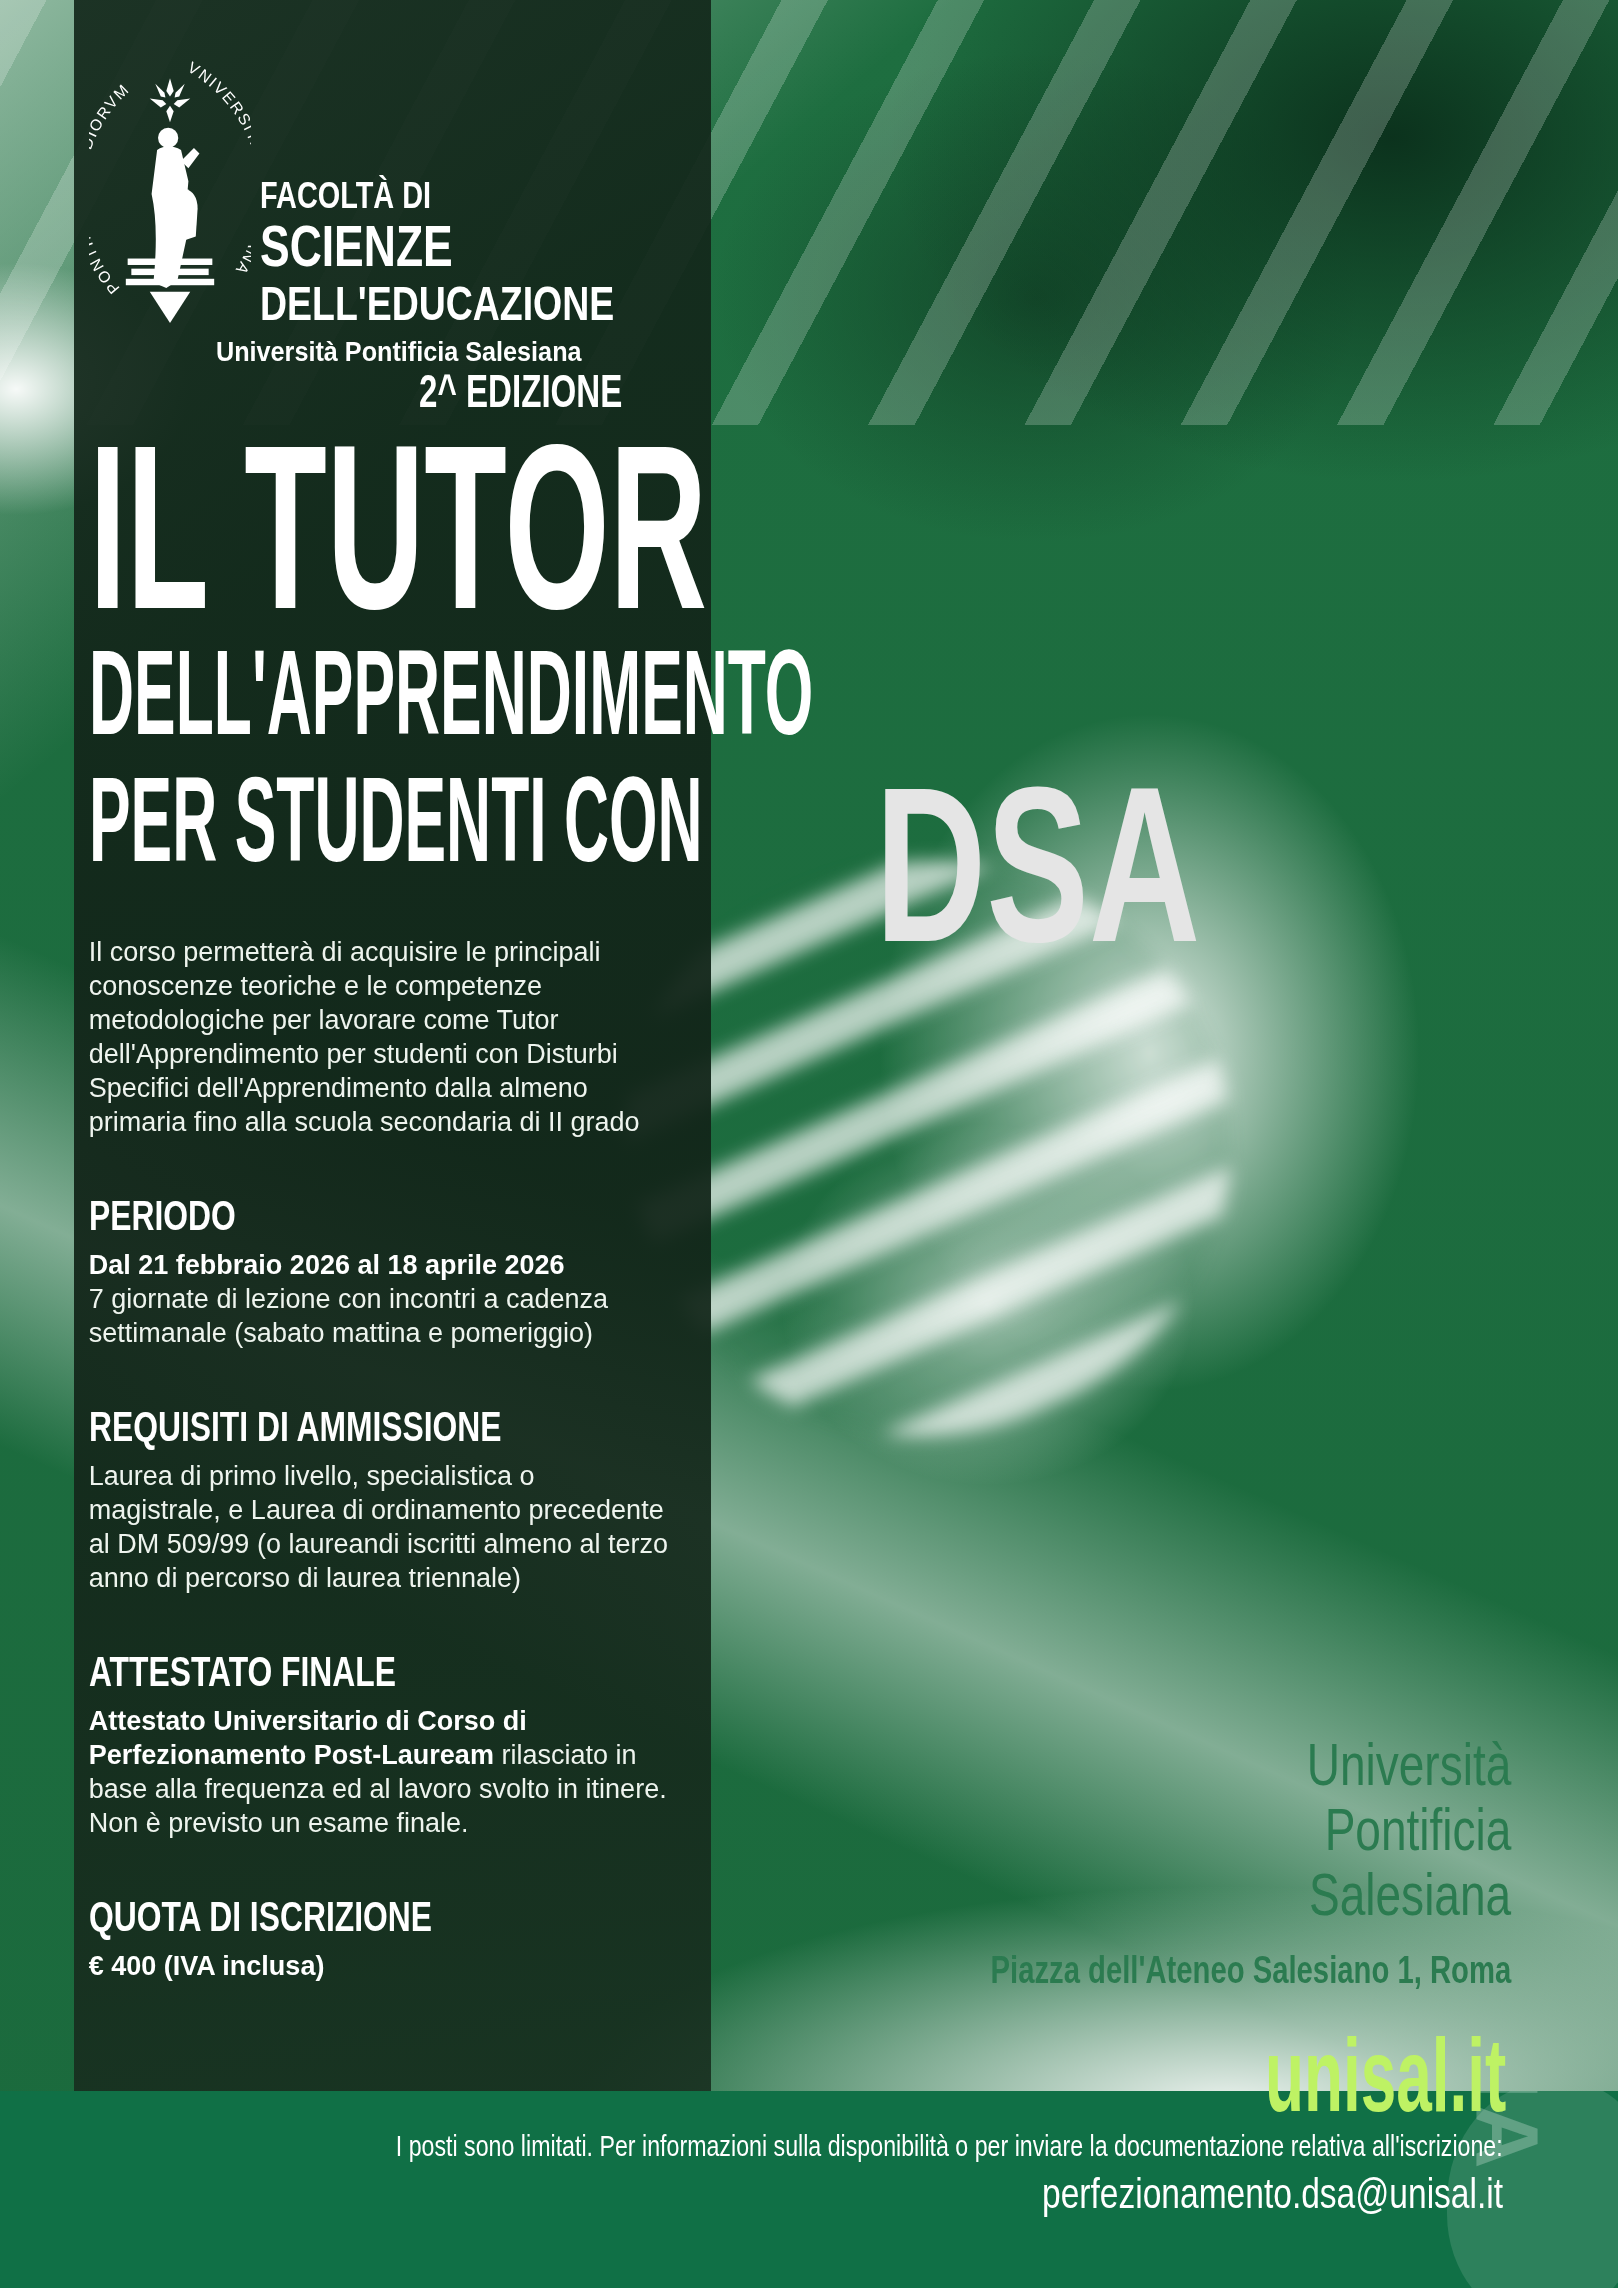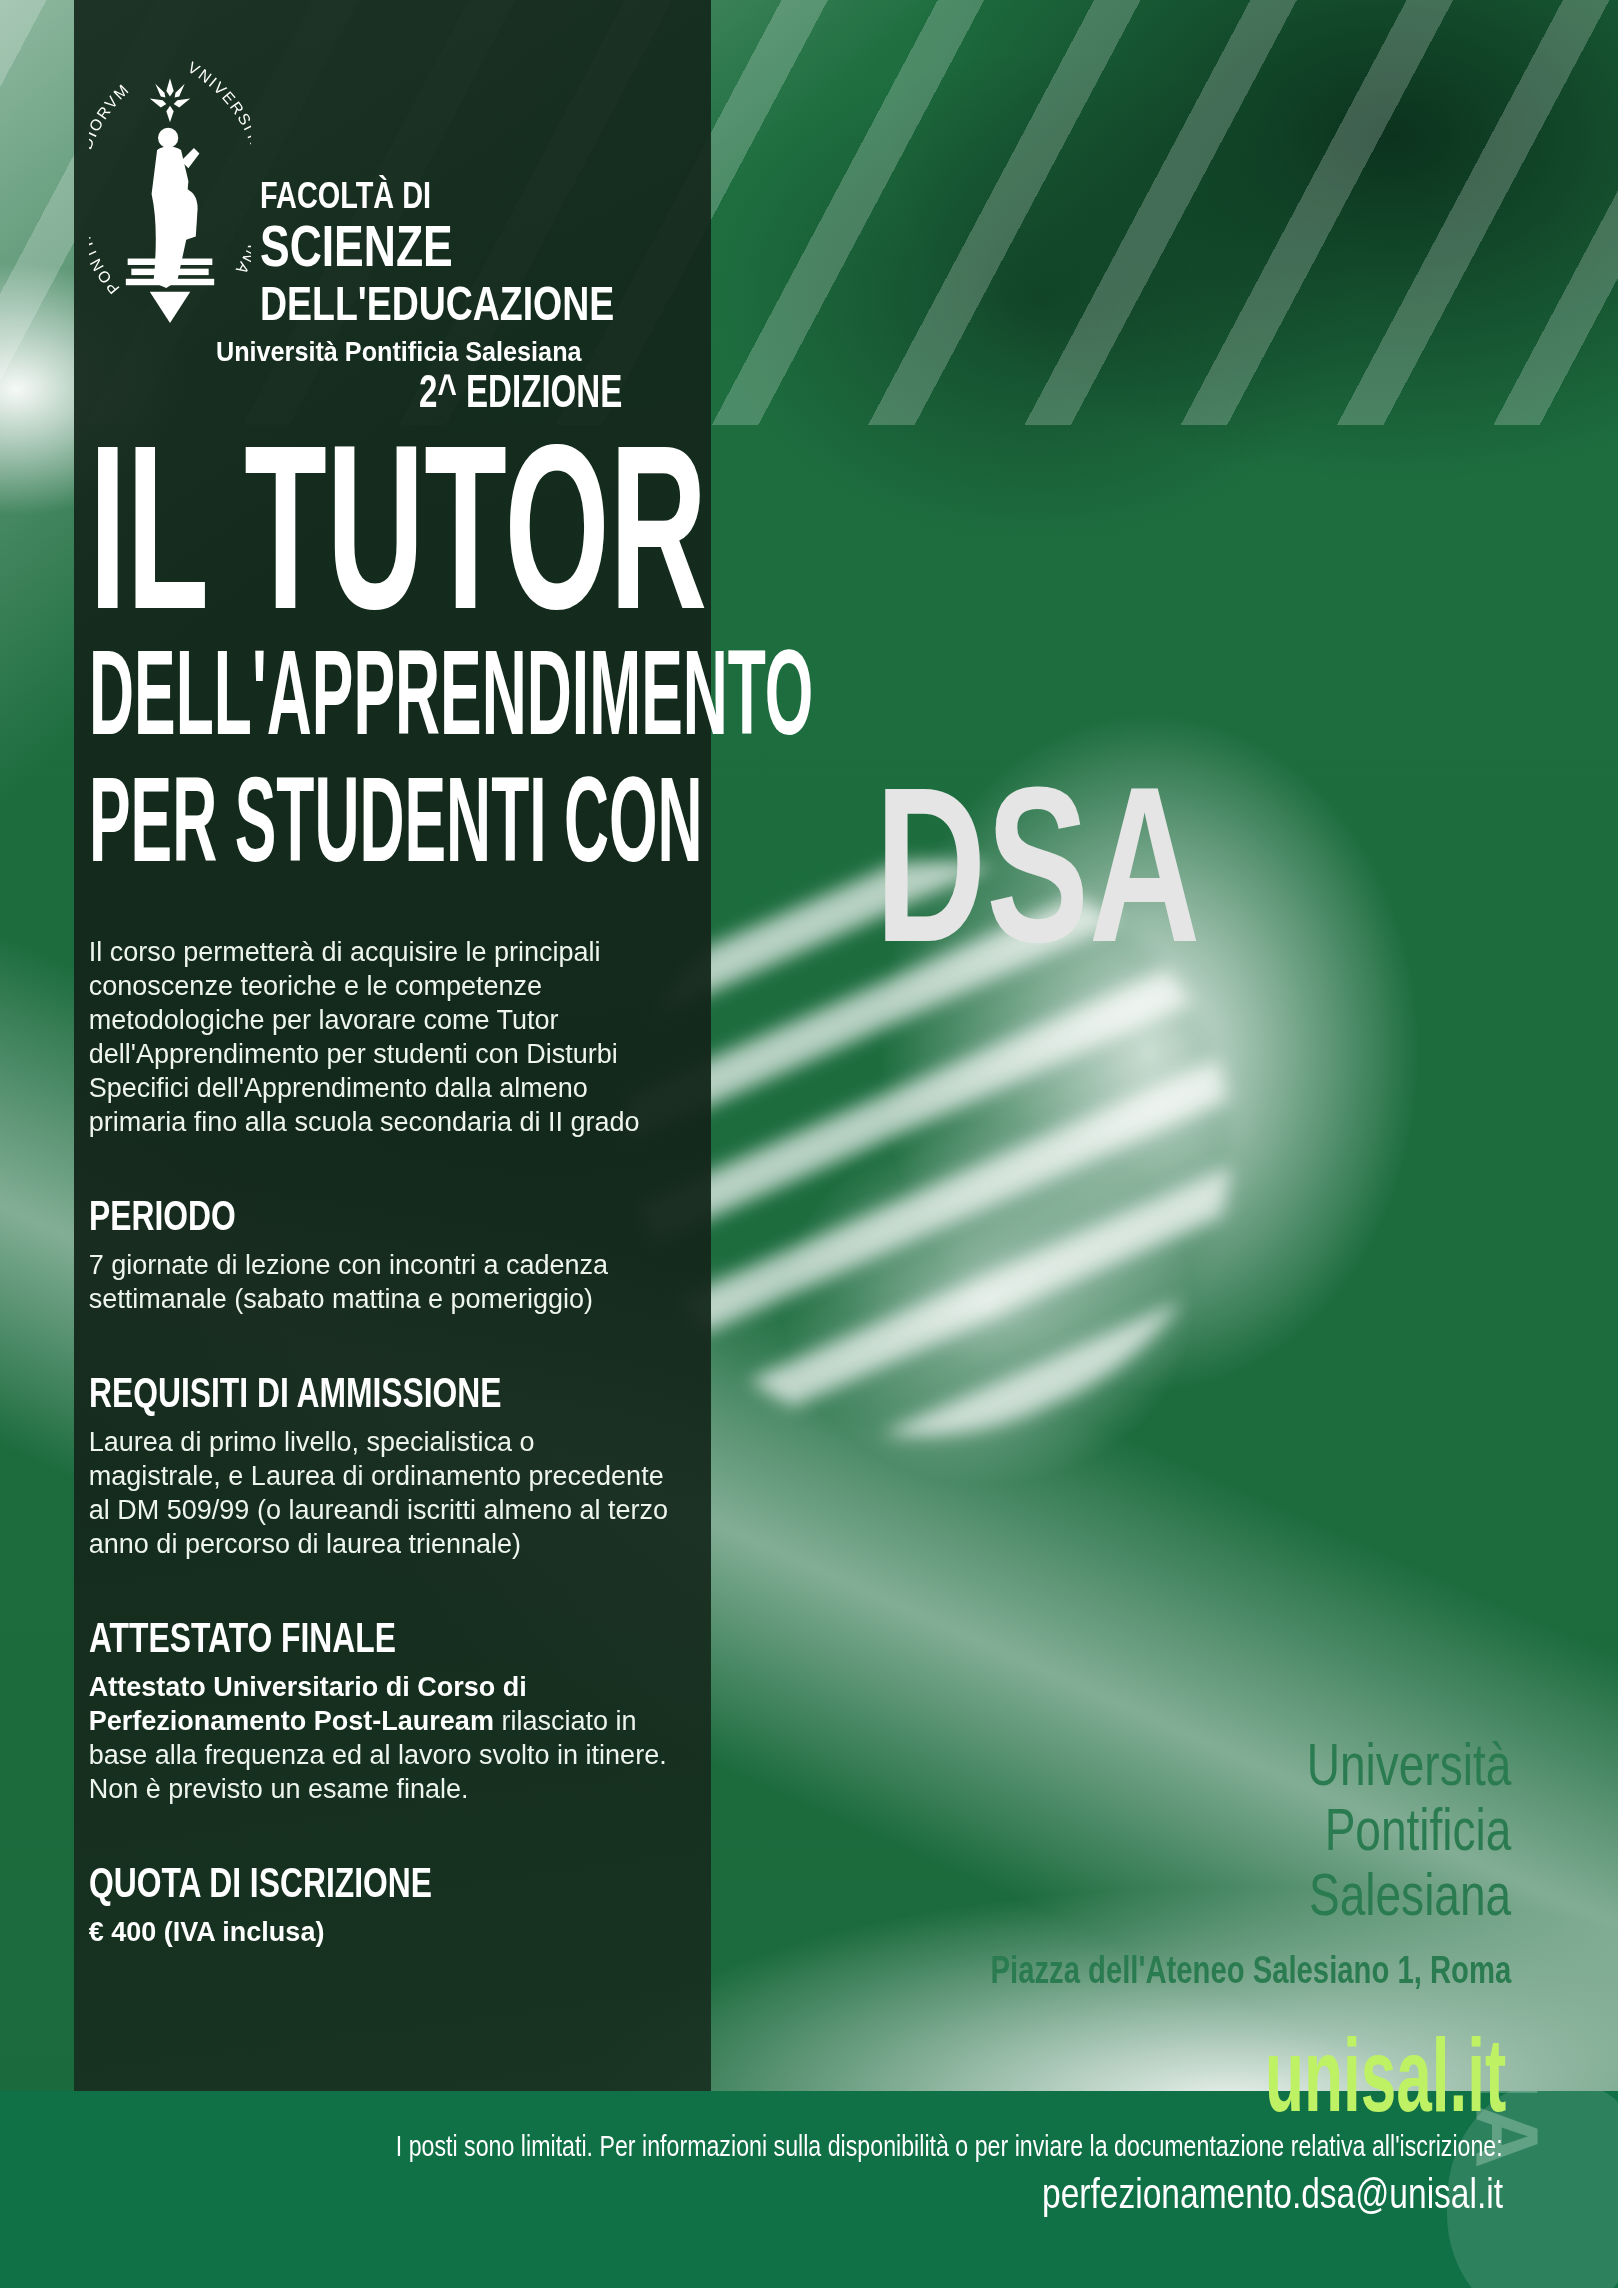--- a/index.html
+++ b/index.html
@@ -176,20 +176,21 @@
     </div>
     <div class="t3">
       <span class="cond">PER STUDENTI CON</span>
     </div>
 
     <p class="intro">Il corso permetterà di acquisire le principali conoscenze teoriche e le competenze metodologiche per lavorare come Tutor dell'Apprendimento per studenti con Disturbi Specifici dell'Apprendimento dalla almeno primaria fino alla scuola secondaria di II grado</p>
 
     <div class="section">
       <div class="sec-h"><span class="cond">PERIODO</span></div>
       <div class="sec-b">
+        <div class="sec-bold">Dal 21 febbraio 2026 al 18 aprile 2026</div>
         <span>7 giornate di lezione con incontri a cadenza settimanale (sabato mattina e pomeriggio)</span>
       </div>
     </div>
 
     <div class="section">
       <div class="sec-h"><span class="cond">REQUISITI DI AMMISSIONE</span></div>
       <div class="sec-b">Laurea di primo livello, specialistica o magistrale, e Laurea di ordinamento precedente al DM 509/99 (o laureandi iscritti almeno al terzo anno di percorso di laurea triennale)</div>
     </div>
 
     <div class="section">

